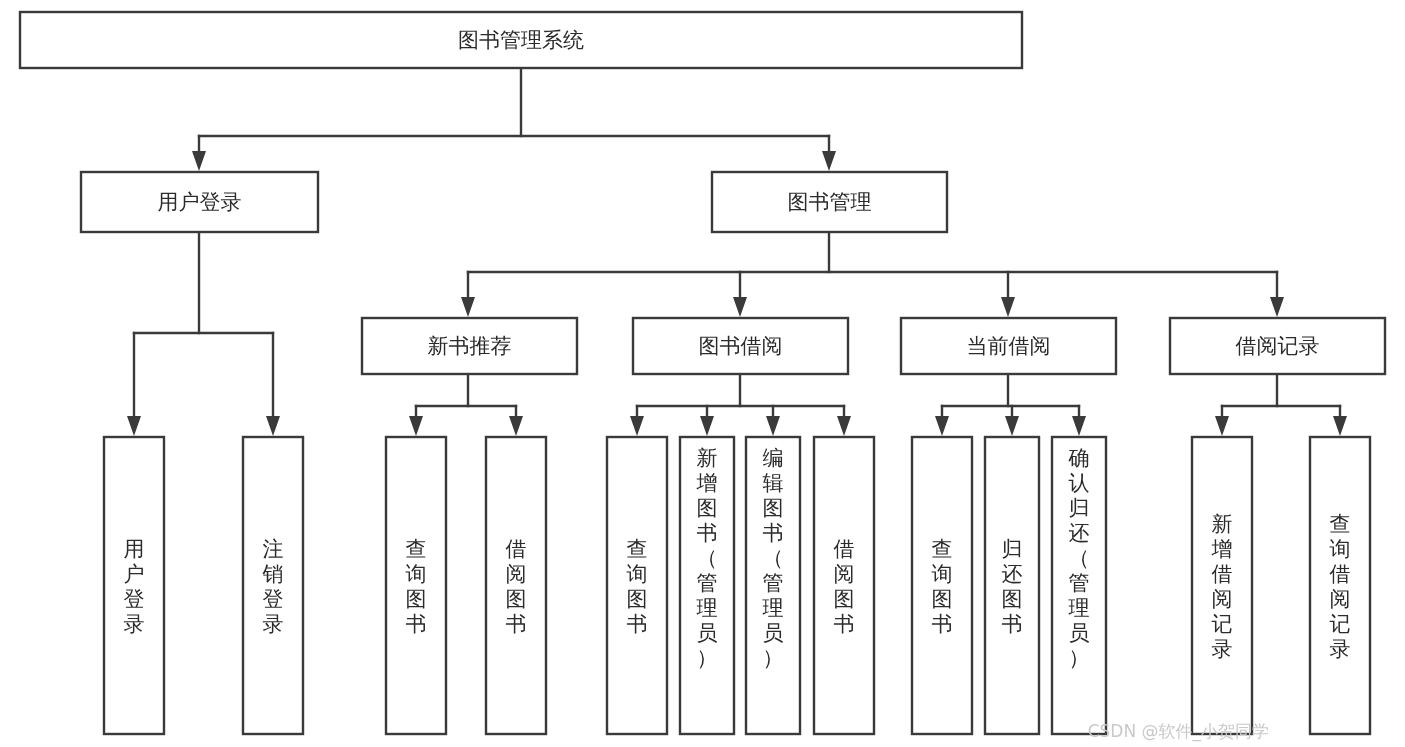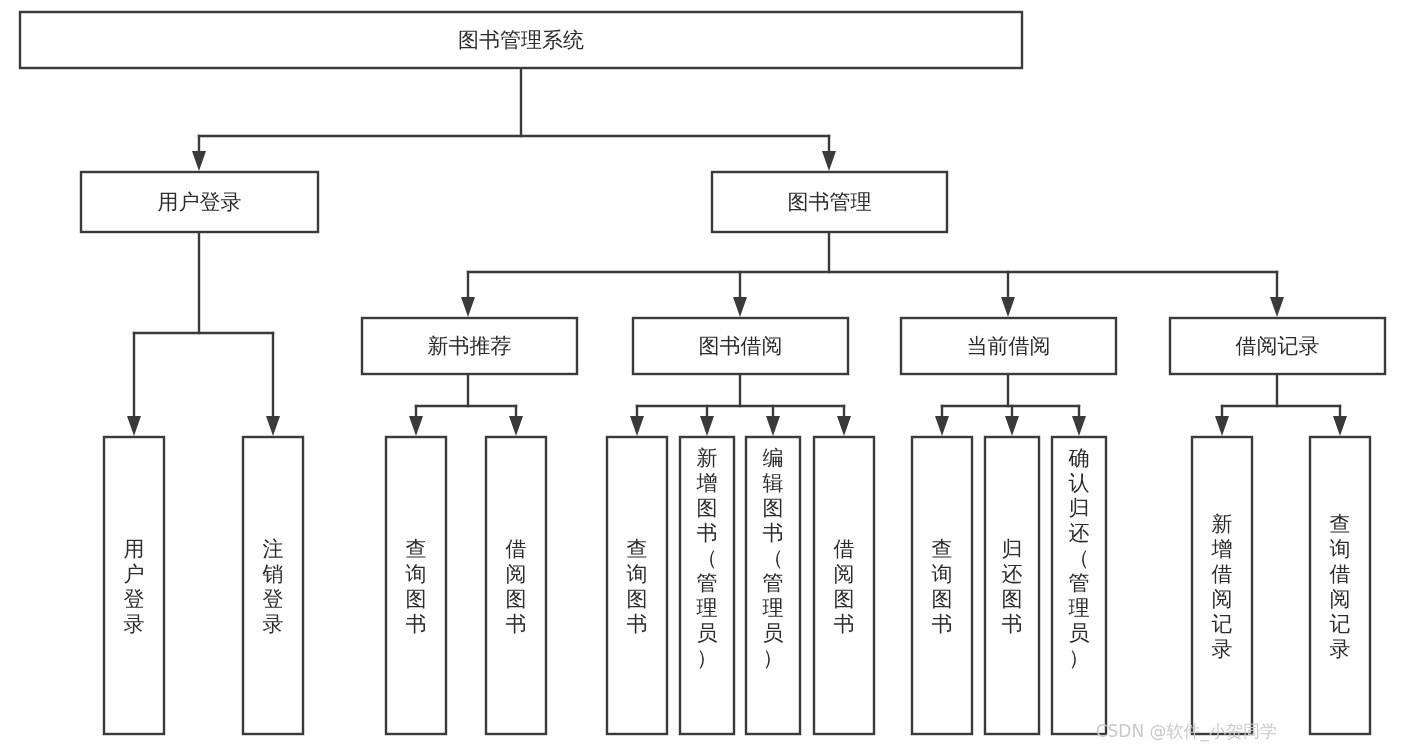--- a/index.html
+++ b/index.html
@@ -44,21 +44,21 @@
   }
   .node-label-h {
     fill: #2b2b2b;
     font-family: "DejaVu Sans", "Liberation Sans", sans-serif;
     font-size: 21px;
     text-anchor: middle;
     dominant-baseline: middle;
   }
   .watermark-text {
     position: absolute;
-    right: 0;
+    right: 8px;
     bottom: 4px;
     color: #c9c9c9;
     font-size: 17px;
     font-family: "DejaVu Sans", "Liberation Sans", sans-serif;
     white-space: nowrap;
     pointer-events: none;
   }
 </style>
 </head>
 <body>

